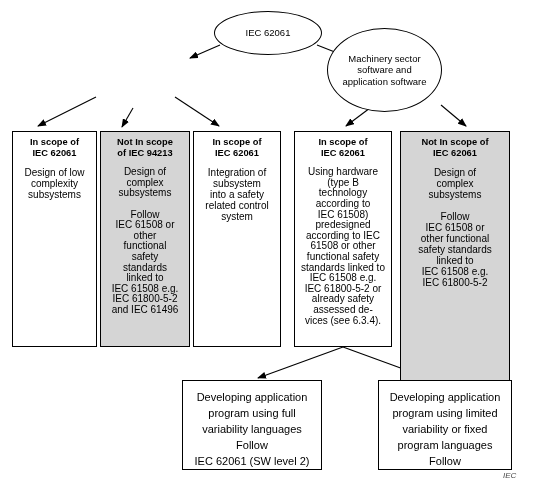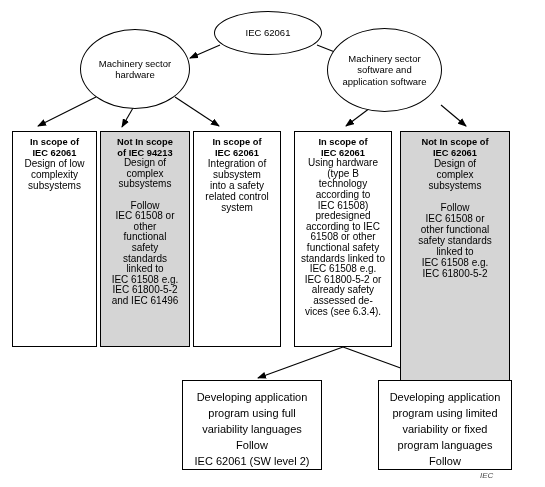--- a/index.html
+++ b/index.html
@@ -49,20 +49,21 @@
     text-align: center;
     color: #000;
     overflow: hidden;
   }
   .node-box.shaded { background: #d5d5d5; }
   .box-title {
     font-size: 9.3px;
     line-height: 10.6px;
     font-weight: bold;
     white-space: pre-line;
+    margin-bottom: 9px;
   }
   .box-body {
     font-size: 10px;
     line-height: 11px;
     white-space: pre-line;
   }
   .box-body.tight { line-height: 10.6px; }
   .bottom-box .box-body {
     font-size: 11px;
     line-height: 16px;
@@ -103,25 +104,20 @@
     <line x1="441" y1="105" x2="466" y2="126" stroke="#000" stroke-width="1.1" marker-end="url(#arrowhead)"></line>
 
     <line x1="343" y1="347" x2="258" y2="378" stroke="#000" stroke-width="1.1" marker-end="url(#arrowhead)"></line>
     <line x1="343" y1="347" x2="428" y2="378" stroke="#000" stroke-width="1.1" marker-end="url(#arrowhead)"></line>
   </svg>
 
   <div class="ellipse" style="left:214px; top:11px; width:108px; height:44px;">
     <span class="etext">IEC 62061</span>
   </div>
 
-  <div class="ellipse" style="left:80px; top:29px; width:110px; height:80px;">
-    <span class="etext">Machinery
-sector
-hardware</span>
-  </div>
 
   <div class="ellipse" style="left:327px; top:28px; width:115px; height:84px;">
     <span class="etext">Machinery
 sector
 software and
 application
 software</span>
   </div>
 
   <div class="node-box" style="left:12px; top:131px; width:85px; height:216px;">
@@ -207,15 +203,15 @@
 
   <div class="node-box bottom-box" style="left:378px; top:380px; width:134px; height:90px;">
     <div class="box-body">Developing application
 program using limited
 variability or fixed
 program languages
 Follow
 IEC 62061 (SW level 1)</div>
   </div>
 
-  <div class="watermark" style="left:480px; top:471px;">IEC</div>
+  <div class="watermark" style="left:503px; top:471px;">IEC</div>
 
 </div>
 
 </body></html>

